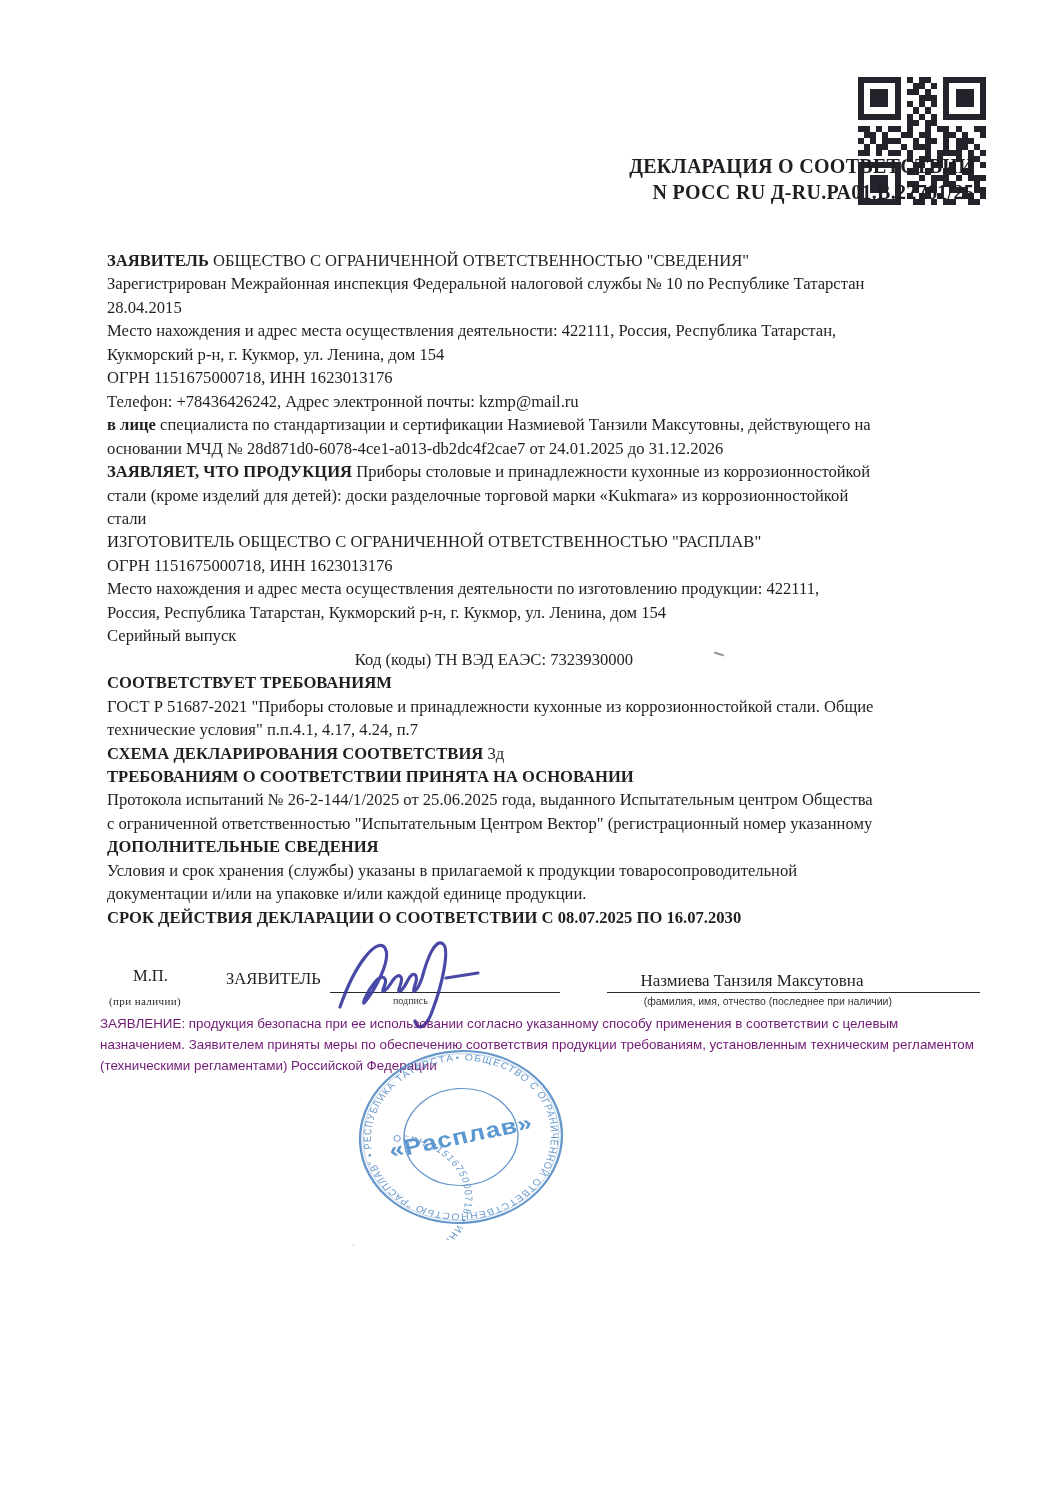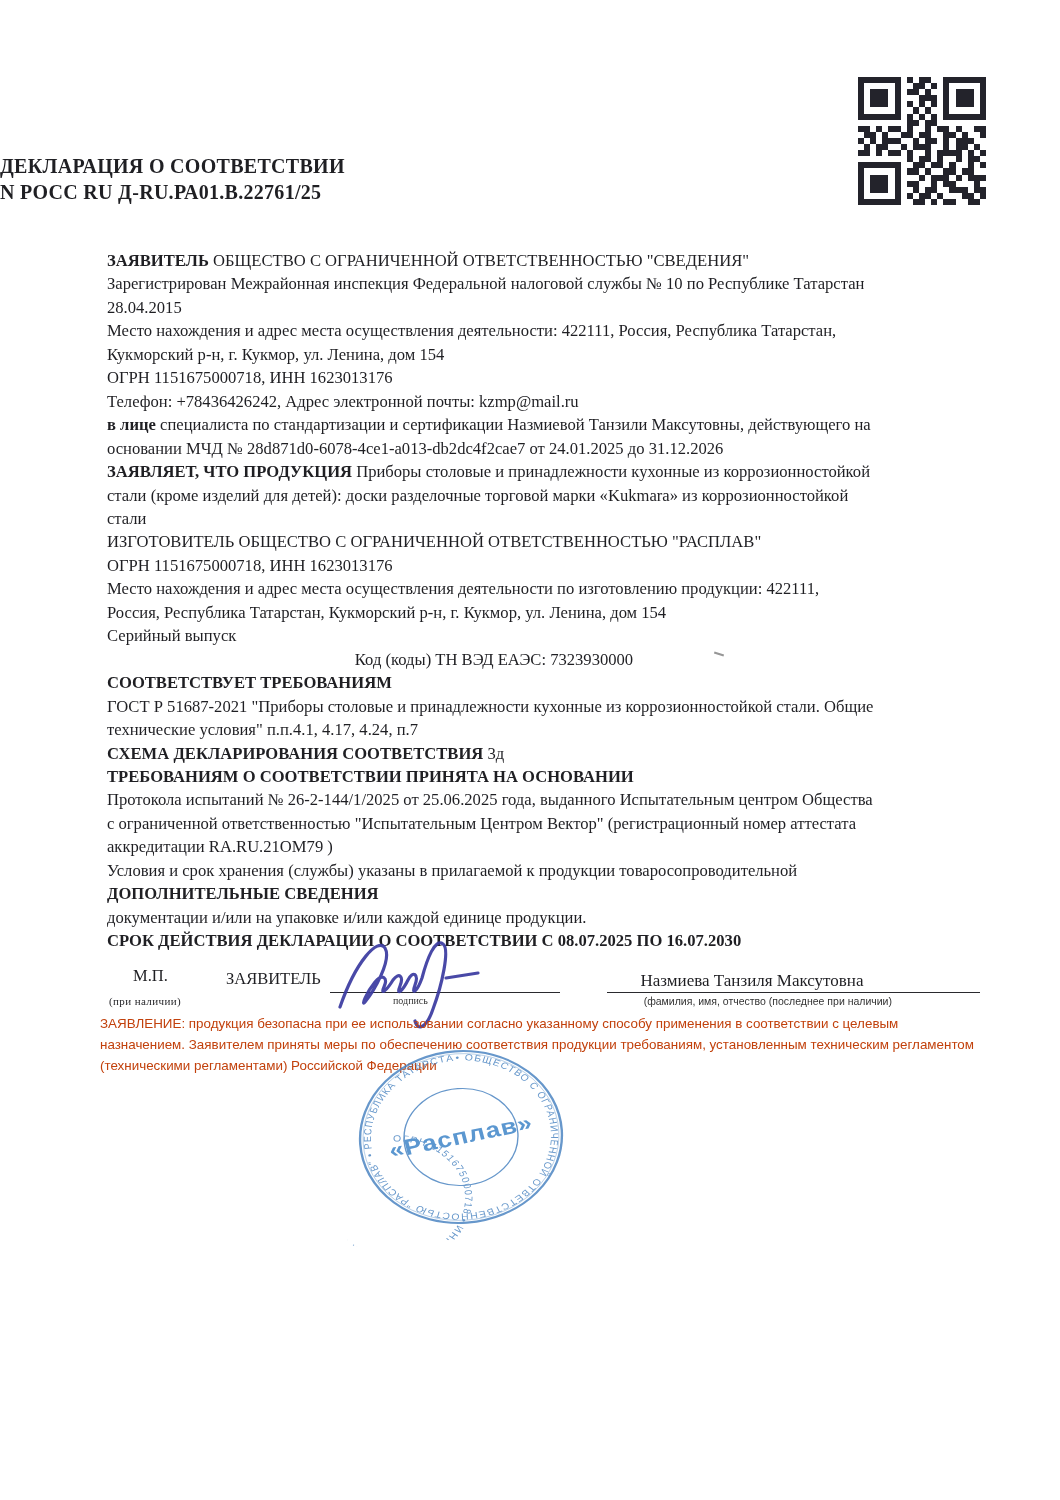--- a/index.html
+++ b/index.html
@@ -1,37 +1,37 @@
 <!DOCTYPE html>
 <html><head>
 <meta charset="utf-8">
 <style>
   html,body{margin:0;padding:0;background:#ececec;}
   .page{position:relative;width:1060px;height:1500px;background:#ffffff;overflow:hidden;
         font-family:"Liberation Serif",serif;color:#1f1f23;}
-  .title-block{position:absolute;top:153px;left:0;width:974px;text-align:left;
+  .title-block{position:absolute;top:153px;left:0;width:974px;text-align:right;
                font-weight:bold;font-size:20px;line-height:26px;letter-spacing:.3px;}
   .doc-body{position:absolute;top:249px;left:107px;width:872px;
             font-size:16.6px;line-height:23.45px;}
   .line{white-space:nowrap;}
   .line.center{width:774px;text-align:center;}
   .b{font-weight:bold;}
   
   .abs{position:absolute;}
   .sig-line{position:absolute;height:0;border-top:1.6px solid #2a2a2e;}
   .mp{left:133px;top:966px;font-size:16.5px;}
   .mp-note{left:109px;top:995px;font-size:11px;letter-spacing:.4px;}
   .applicant-label{left:226px;top:969px;font-size:16.5px;}
   .podpis{left:393px;top:995px;width:100px;font-size:10px;color:#333;}
   .fio-name{left:612px;top:963px;width:280px;text-align:center;font-size:17px;margin-top:8px;}
   .fio-caption{left:612px;top:995px;width:280px;text-align:right;font-size:10.5px;
                font-family:"Liberation Sans",sans-serif;color:#333;}
   
   .statement{position:absolute;left:100px;top:1013px;width:900px;
-             font-family:"Liberation Sans",sans-serif;font-size:13.4px;line-height:21px;color:#c2410c;}
+             font-family:"Liberation Sans",sans-serif;font-size:13.4px;line-height:21px;color:#701a75;}
   .statement .line{white-space:nowrap;}
   
   .qr{position:absolute;left:858px;top:77px;width:128px;height:128px;}
   .qr svg{width:100%;height:100%;shape-rendering:crispEdges;fill:#23232b;}
   
   .signature-svg{position:absolute;left:328px;top:933px;width:178px;height:100px;}
   
   .stamp{position:absolute;left:341px;top:1017px;width:240px;height:240px;
          transform:rotate(-4deg) scaleY(0.85);transform-origin:50% 50%;opacity:.85;}
   .stamp .ring-text{font-family:"Liberation Sans",sans-serif;font-size:10.5px;letter-spacing:1.1px;fill:#4d86c2;}
@@ -313,24 +313,23 @@
       <div class="line"><span>Место нахождения и адрес места осуществления деятельности по изготовлению продукции: 422111,</span></div>
       <div class="line"><span>Россия, Республика Татарстан, Кукморский р-н, г. Кукмор, ул. Ленина, дом 154</span></div>
       <div class="line"><span>Серийный выпуск</span></div>
       <div class="line center"><span>Код (коды) ТН ВЭД ЕАЭС: 7323930000</span></div>
       <div class="line"><span class="b">СООТВЕТСТВУЕТ ТРЕБОВАНИЯМ</span></div>
       <div class="line"><span>ГОСТ Р 51687-2021 "Приборы столовые и принадлежности кухонные из коррозионностойкой стали. Общие</span></div>
       <div class="line"><span>технические условия" п.п.4.1, 4.17, 4.24, п.7</span></div>
       <div class="line"><span class="b">СХЕМА ДЕКЛАРИРОВАНИЯ СООТВЕТСТВИЯ </span><span>3д</span></div>
       <div class="line"><span class="b">ТРЕБОВАНИЯМ О СООТВЕТСТВИИ ПРИНЯТА НА ОСНОВАНИИ</span></div>
       <div class="line"><span>Протокола испытаний № 26-2-144/1/2025 от 25.06.2025 года, выданного Испытательным центром Общества</span></div>
-      <div class="line"><span>с ограниченной ответственностью "Испытательным Центром Вектор" (регистрационный номер аттестата</span></div>
-      <div class="line"><span>аккредитации RA.RU.21ОМ79 )</span></div>
+      <div class="line"><span>с ограниченной ответственностью "Испытательным Центром Вектор" (регистрационный номер указанному</span></div>
+      <div class="line"><span class="b">ДОПОЛНИТЕЛЬНЫЕ СВЕДЕНИЯ</span></div>
       <div class="line"><span>Условия и срок хранения (службы) указаны в прилагаемой к продукции товаросопроводительной</span></div>
-      <div class="line"><span class="b">ДОПОЛНИТЕЛЬНЫЕ СВЕДЕНИЯ</span></div>
       <div class="line"><span>документации и/или на упаковке и/или каждой единице продукции.</span></div>
       <div class="line"><span class="b">СРОК ДЕЙСТВИЯ ДЕКЛАРАЦИИ О СООТВЕТСТВИИ С 08.07.2025 ПО 16.07.2030</span></div>
     </div>
 
   <div class="artifact"></div>
 
   <div class="abs mp">М.П.</div>
   <div class="abs mp-note">(при наличии)</div>
   <div class="abs applicant-label">ЗАЯВИТЕЛЬ</div>
 

